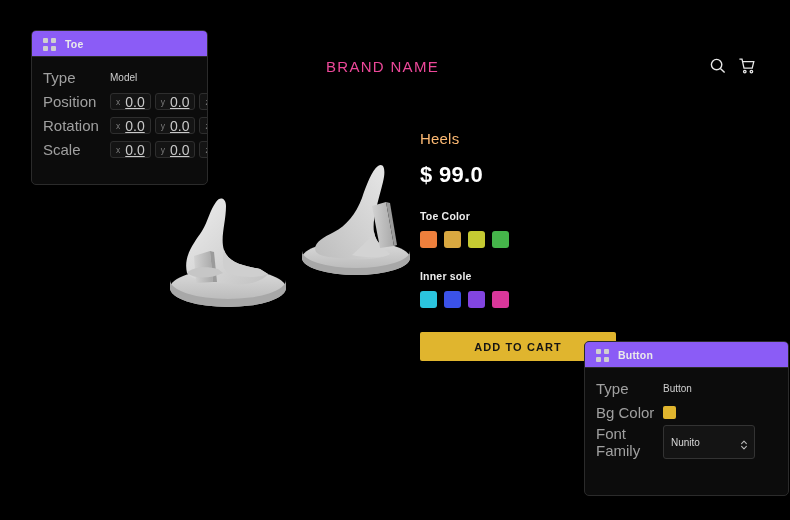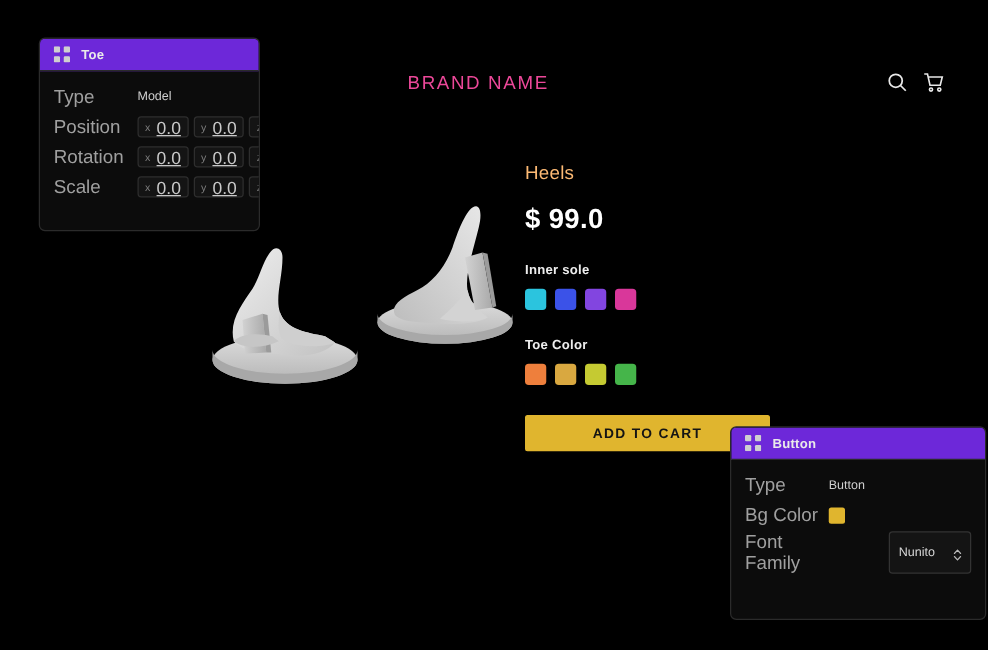--- a/index.html
+++ b/index.html
@@ -52,21 +52,21 @@
 
   
   .panel {
     position: absolute;
     background: #0c0c0c;
     border: 1px solid #2b2b2b;
     border-radius: 5px;
     overflow: hidden;
   }
   .panel-head {
-    height: 26px; background: #6d28d9;
+    height: 26px; background: #8b5cf6;
     border-bottom: 1px solid #2b2b2b;
     display: flex; align-items: center; gap: 9px; padding: 0 11px;
   }
   .grid-icon { width: 13px; height: 13px; display: block; flex: 0 0 auto; color: #cfcfcf; }
   .panel-title { color: #eaeaea; font-size: 10.5px; font-weight: 700; letter-spacing: .2px; }
   .panel-body { padding: 9px 11px 11px 11px; }
 
   .row { display: flex; align-items: center; min-height: 23px; }
   .row + .row { margin-top: 1px; }
   .row-label { width: 67px; flex: 0 0 67px; color: #a0a0a0; font-size: 15px; }
@@ -79,21 +79,21 @@
     height: 17px; padding: 0 5px; cursor: text;
   }
   .vec-axis { color: #7c7c7c; font-size: 8.5px; }
   .vec-num  { color: #c9c9c9; font-size: 14px; text-decoration: underline; }
 
   .color-chip { width: 13px; height: 13px; border-radius: 2px; cursor: pointer; }
 
   .select-wrap {
     position: relative; width: 92px; height: 19px;
     background: #141414; border: 1px solid #333; border-radius: 3px;
-    display: flex; align-items: center; padding: 16px 7px; cursor: pointer; margin-left: 48px;
+    display: flex; align-items: center; padding: 16px 7px; cursor: pointer;
   }
   .select-val { color: #d8d8d8; font-size: 10px; }
   .select-arrows {
     position: absolute; right: 6px; top: 50%; transform: translateY(-50%);
     width: 8px; height: 11px; color: #b9b9b9;
   }
 </style>
 </head>
 <body>
 
@@ -162,36 +162,36 @@
         </svg>
       </span>
     </div>
   </div>
 
   <div class="product">
     <div class="product-title">Heels</div>
     <div class="product-price">$ 99.0</div>
 
     <div class="opt-group">
+      <div class="opt-label">Toe Color</div>
+      <div class="swatches">
+        <span class="swatch" style="background-color: rgb(238, 127, 60);"></span>
+        <span class="swatch" style="background-color: rgb(217, 168, 64);"></span>
+        <span class="swatch" style="background-color: rgb(197, 202, 50);"></span>
+        <span class="swatch" style="background-color: rgb(69, 181, 74);"></span>
+      </div>
+    </div>
+
+    <div class="opt-group">
       <div class="opt-label">Inner sole</div>
       <div class="swatches">
         <span class="swatch" style="background-color: rgb(43, 196, 222);"></span>
         <span class="swatch" style="background-color: rgb(59, 82, 232);"></span>
         <span class="swatch" style="background-color: rgb(130, 69, 224);"></span>
         <span class="swatch" style="background-color: rgb(217, 55, 154);"></span>
-      </div>
-    </div>
-
-    <div class="opt-group">
-      <div class="opt-label">Toe Color</div>
-      <div class="swatches">
-        <span class="swatch" style="background-color: rgb(238, 127, 60);"></span>
-        <span class="swatch" style="background-color: rgb(217, 168, 64);"></span>
-        <span class="swatch" style="background-color: rgb(197, 202, 50);"></span>
-        <span class="swatch" style="background-color: rgb(69, 181, 74);"></span>
       </div>
     </div>
 
     <button class="add-to-cart" style="background-color: rgb(224, 181, 46); color: rgb(20, 20, 20);">ADD TO CART</button>
   </div>
 
   <div class="panel" style="left:31px; top:30px; width:177px; height:155px;">
     <div class="panel-head">
       <span class="grid-icon">
         <svg viewBox="0 0 13 13" fill="currentColor">

